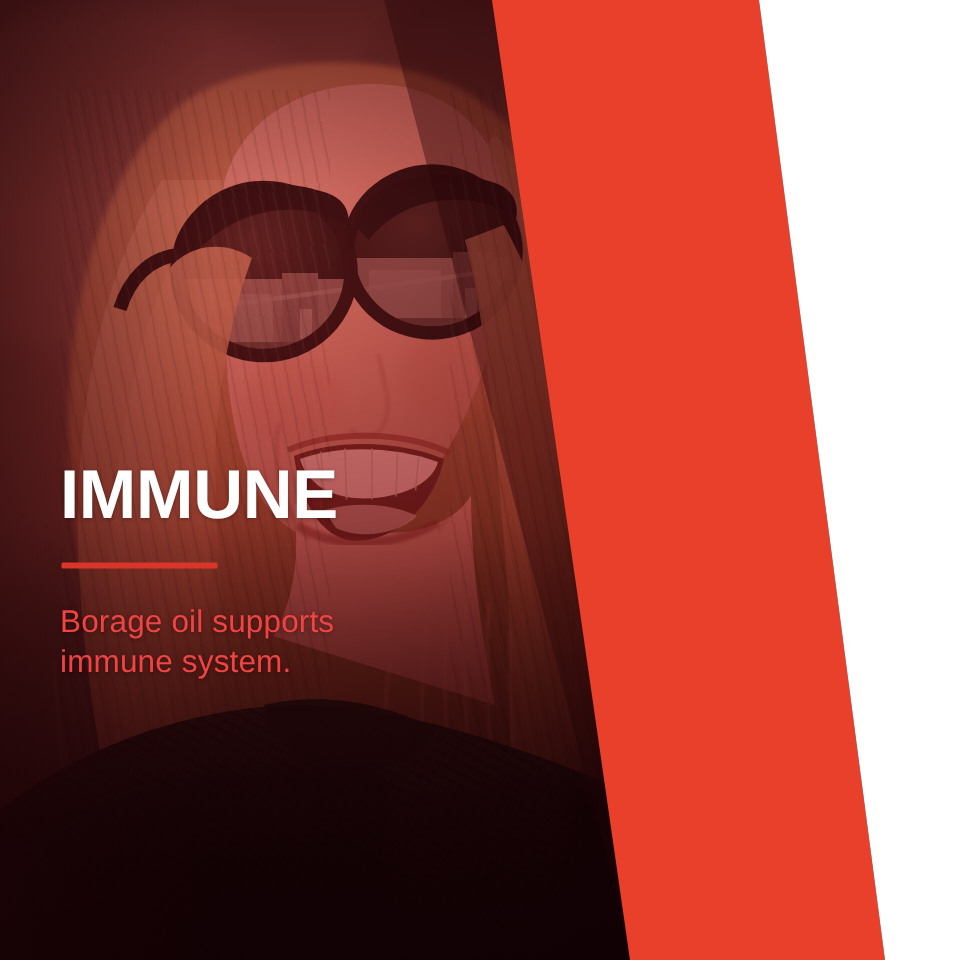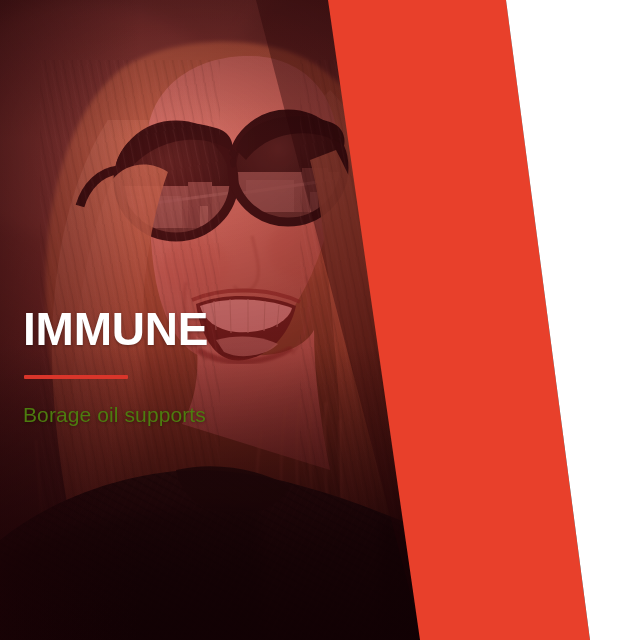--- a/index.html
+++ b/index.html
@@ -70,21 +70,21 @@
   .band-white {
     position: absolute;
     inset: 0;
     background: #ffffff;
     clip-path: polygon(79.0% 0%, 100% 0%, 100% 100%, 92.2% 100%);
   }
 
   
   .text-block {
     position: absolute;
-    left: 23px;
+    left: 40px;
     top: 306px;
     width: 300px;
   }
   .headline {
     margin: 0;
     color: #ffffff;
     font-size: 46px;
     line-height: 47px;
     font-weight: bold;
     letter-spacing: -0.2px;
@@ -323,18 +323,19 @@
   <div class="band-red" style="background: rgb(232, 64, 43); clip-path: polygon(51.25% 0%, 79.063% 0%, 92.188% 100%, 65.625% 100%);"></div>
   <div class="band-white" style="background: rgb(255, 255, 255); clip-path: polygon(79.063% 0%, 100% 0%, 100% 100%, 92.188% 100%);"></div>
 
   <div class="text-block">
     <h1 class="headline" style="color: rgb(255, 255, 255);">
       <span>IMMUNE</span>
     </h1>
 
     <div class="accent-rule" style="background: rgb(217, 53, 42); width: 104px; height: 4px;"></div>
 
-    <p class="body-copy" style="color: #4d7c0f;">
+    <p class="body-copy" style="color: #ef4444;">
       <span>Borage oil supports</span>
+      <span>immune system.</span>
     </p>
   </div>
 
 </div>
 
 </body></html>

